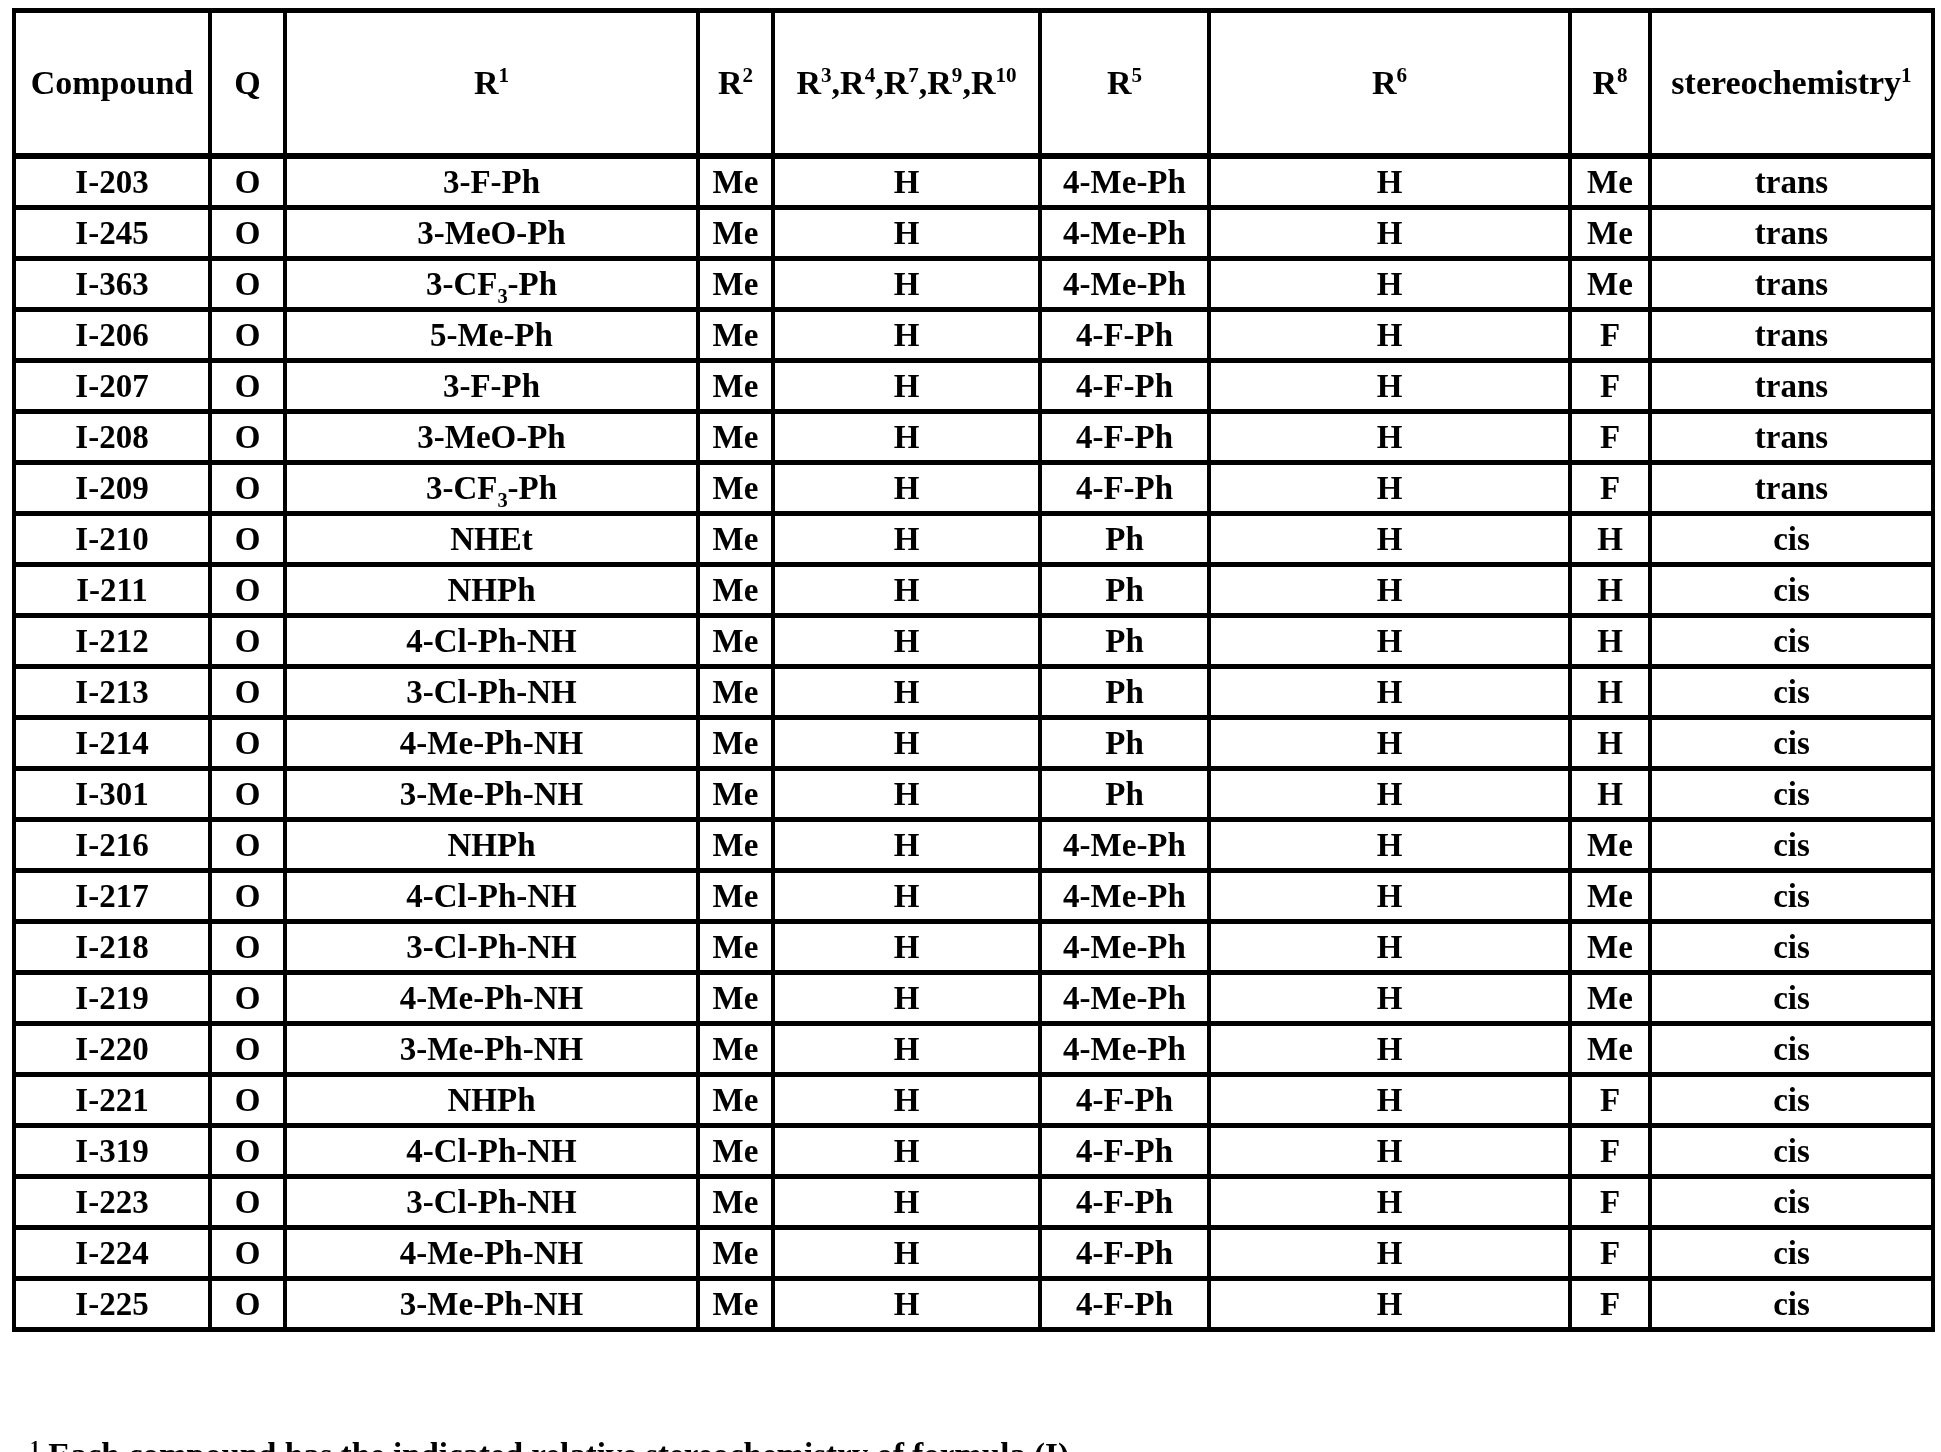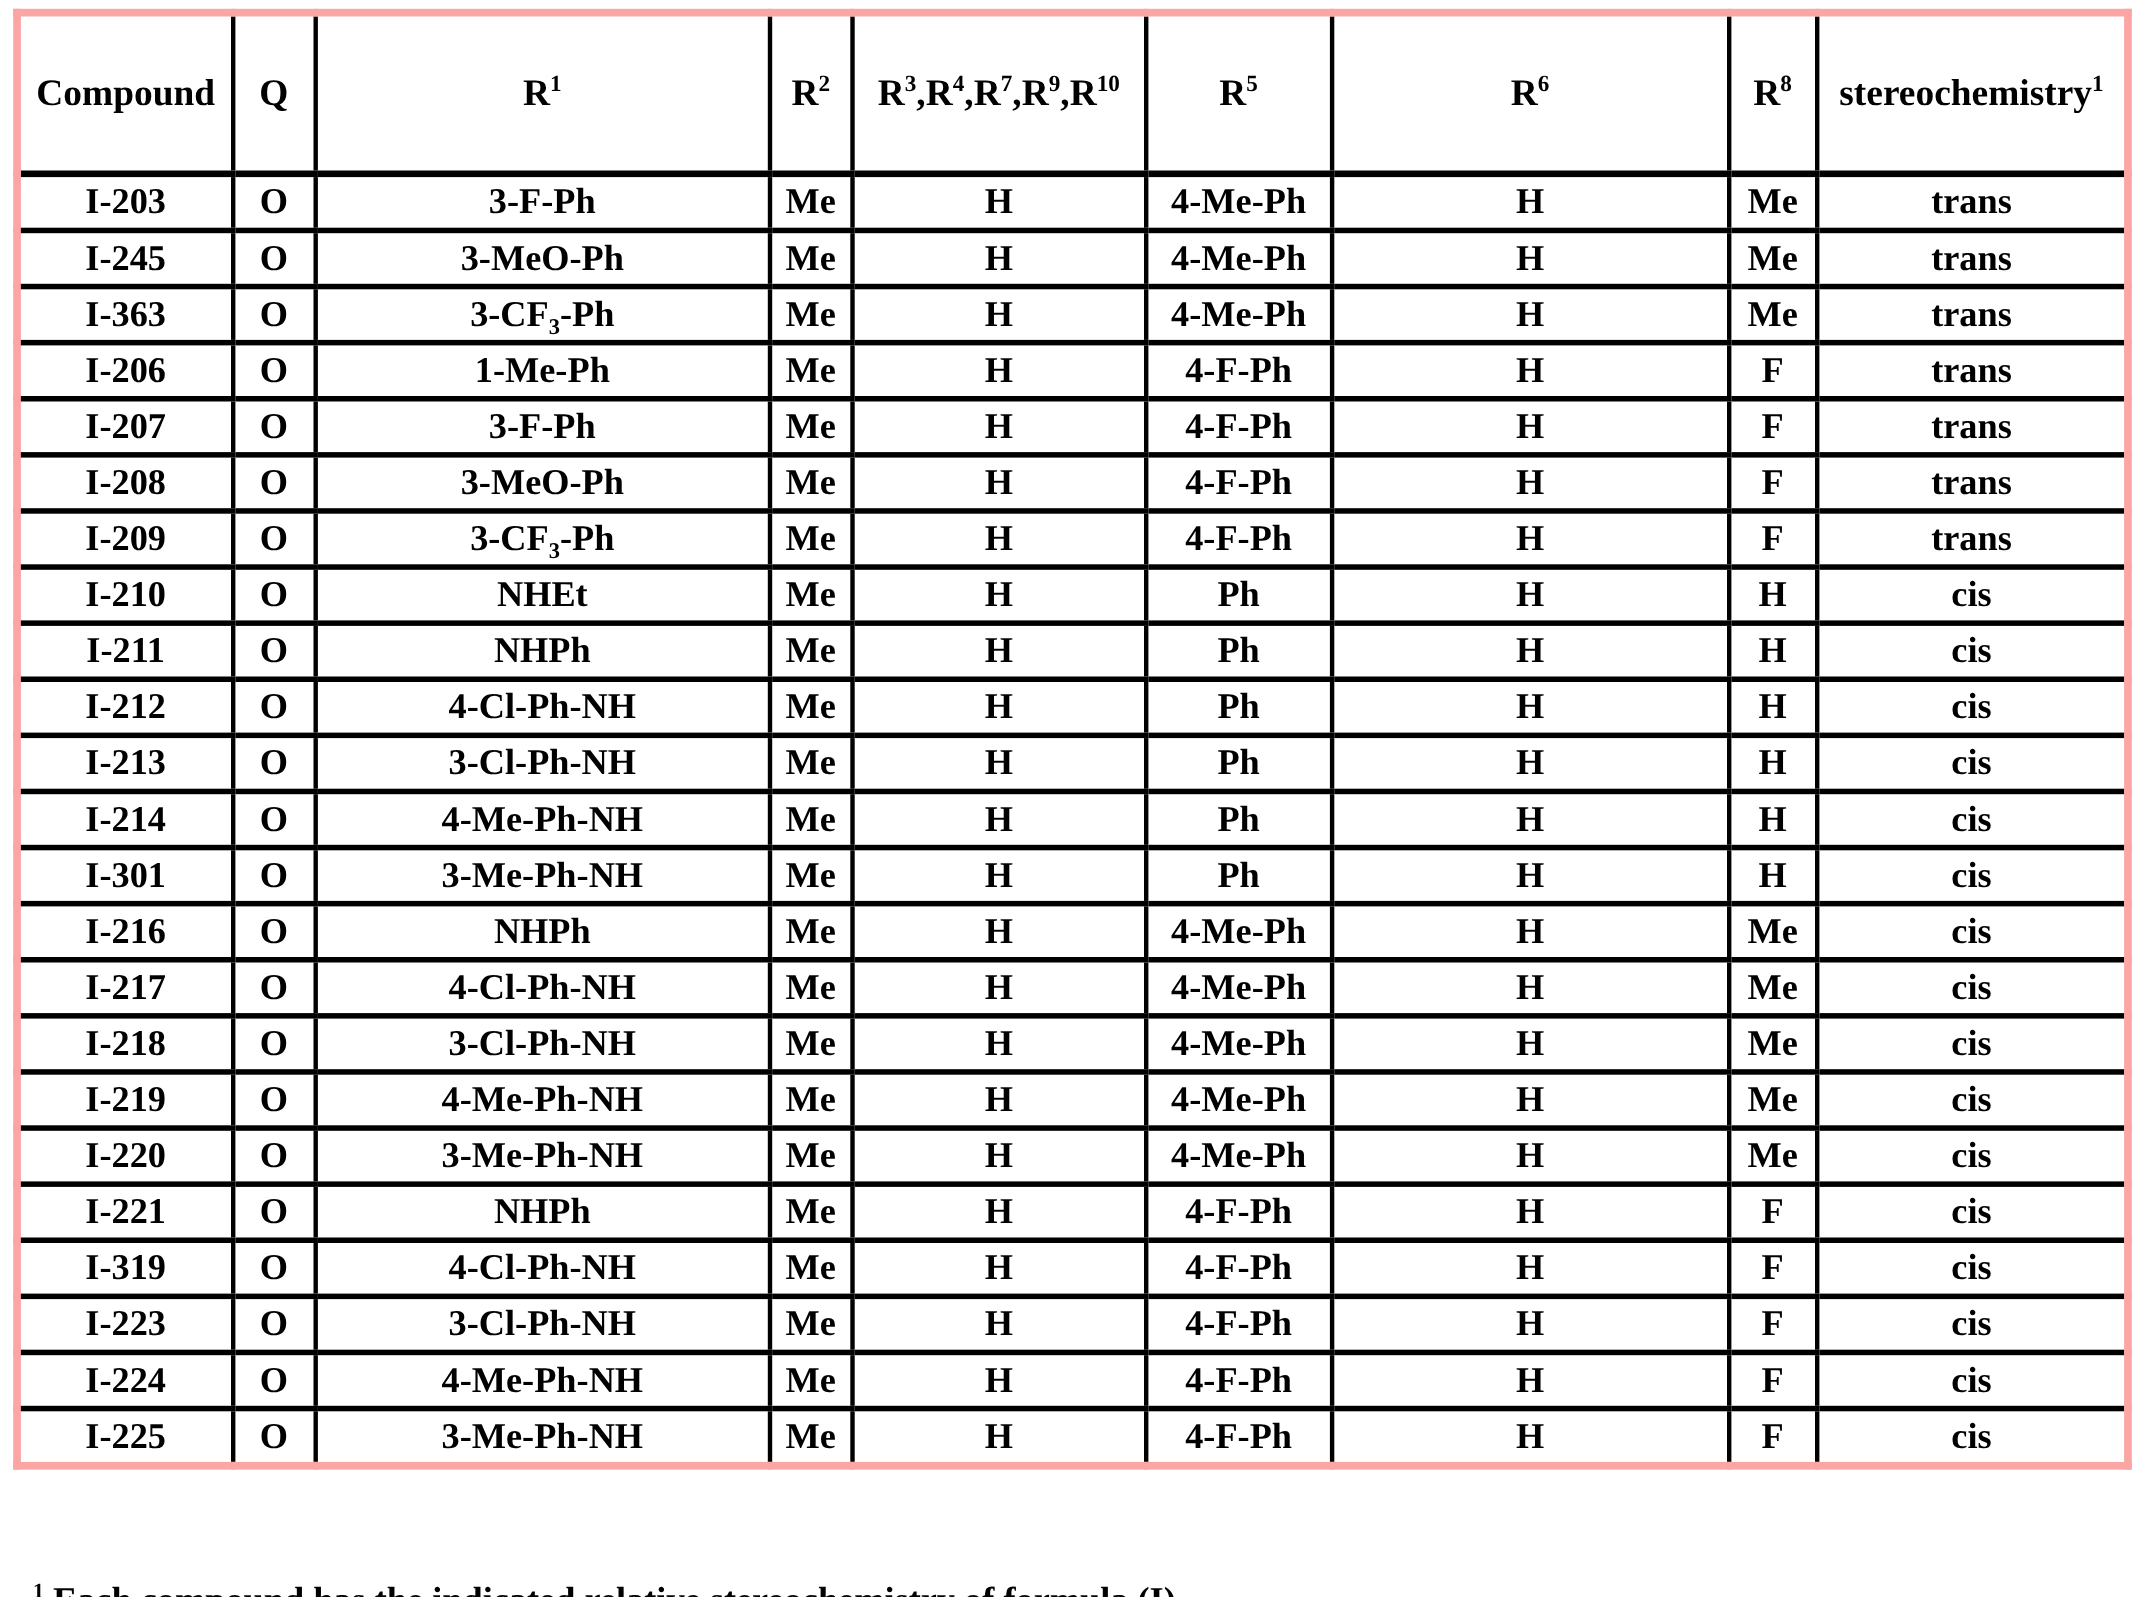--- a/index.html
+++ b/index.html
@@ -34,21 +34,21 @@
     border-bottom-width: 5px;
     text-align: center;
     vertical-align: middle;
     font-weight: bold;
     font-size: 33px;
     padding: 0 4px;
     overflow: hidden;
     white-space: nowrap;
   }
   table.compound-table {
-    border: 7px solid #fca5a5;
+    border: 2px solid #fca5a5;
   }
   table.compound-table thead th {
     height: 140px;
     font-size: 34px;
     border-bottom-width: 6px;
   }
   table.compound-table tbody td {
     height: 46px; 
   }
   sup {
@@ -137,21 +137,21 @@
           <td>H</td>
           <td>4-Me-Ph</td>
           <td>H</td>
           <td>Me</td>
           <td>trans</td>
         </tr>
 
         <tr>
           <td>I-206</td>
           <td>O</td>
-          <td>1-Me-Ph</td>
+          <td>5-Me-Ph</td>
           <td>Me</td>
           <td>H</td>
           <td>4-F-Ph</td>
           <td>H</td>
           <td>F</td>
           <td>trans</td>
         </tr>
 
         <tr>
           <td>I-207</td>

